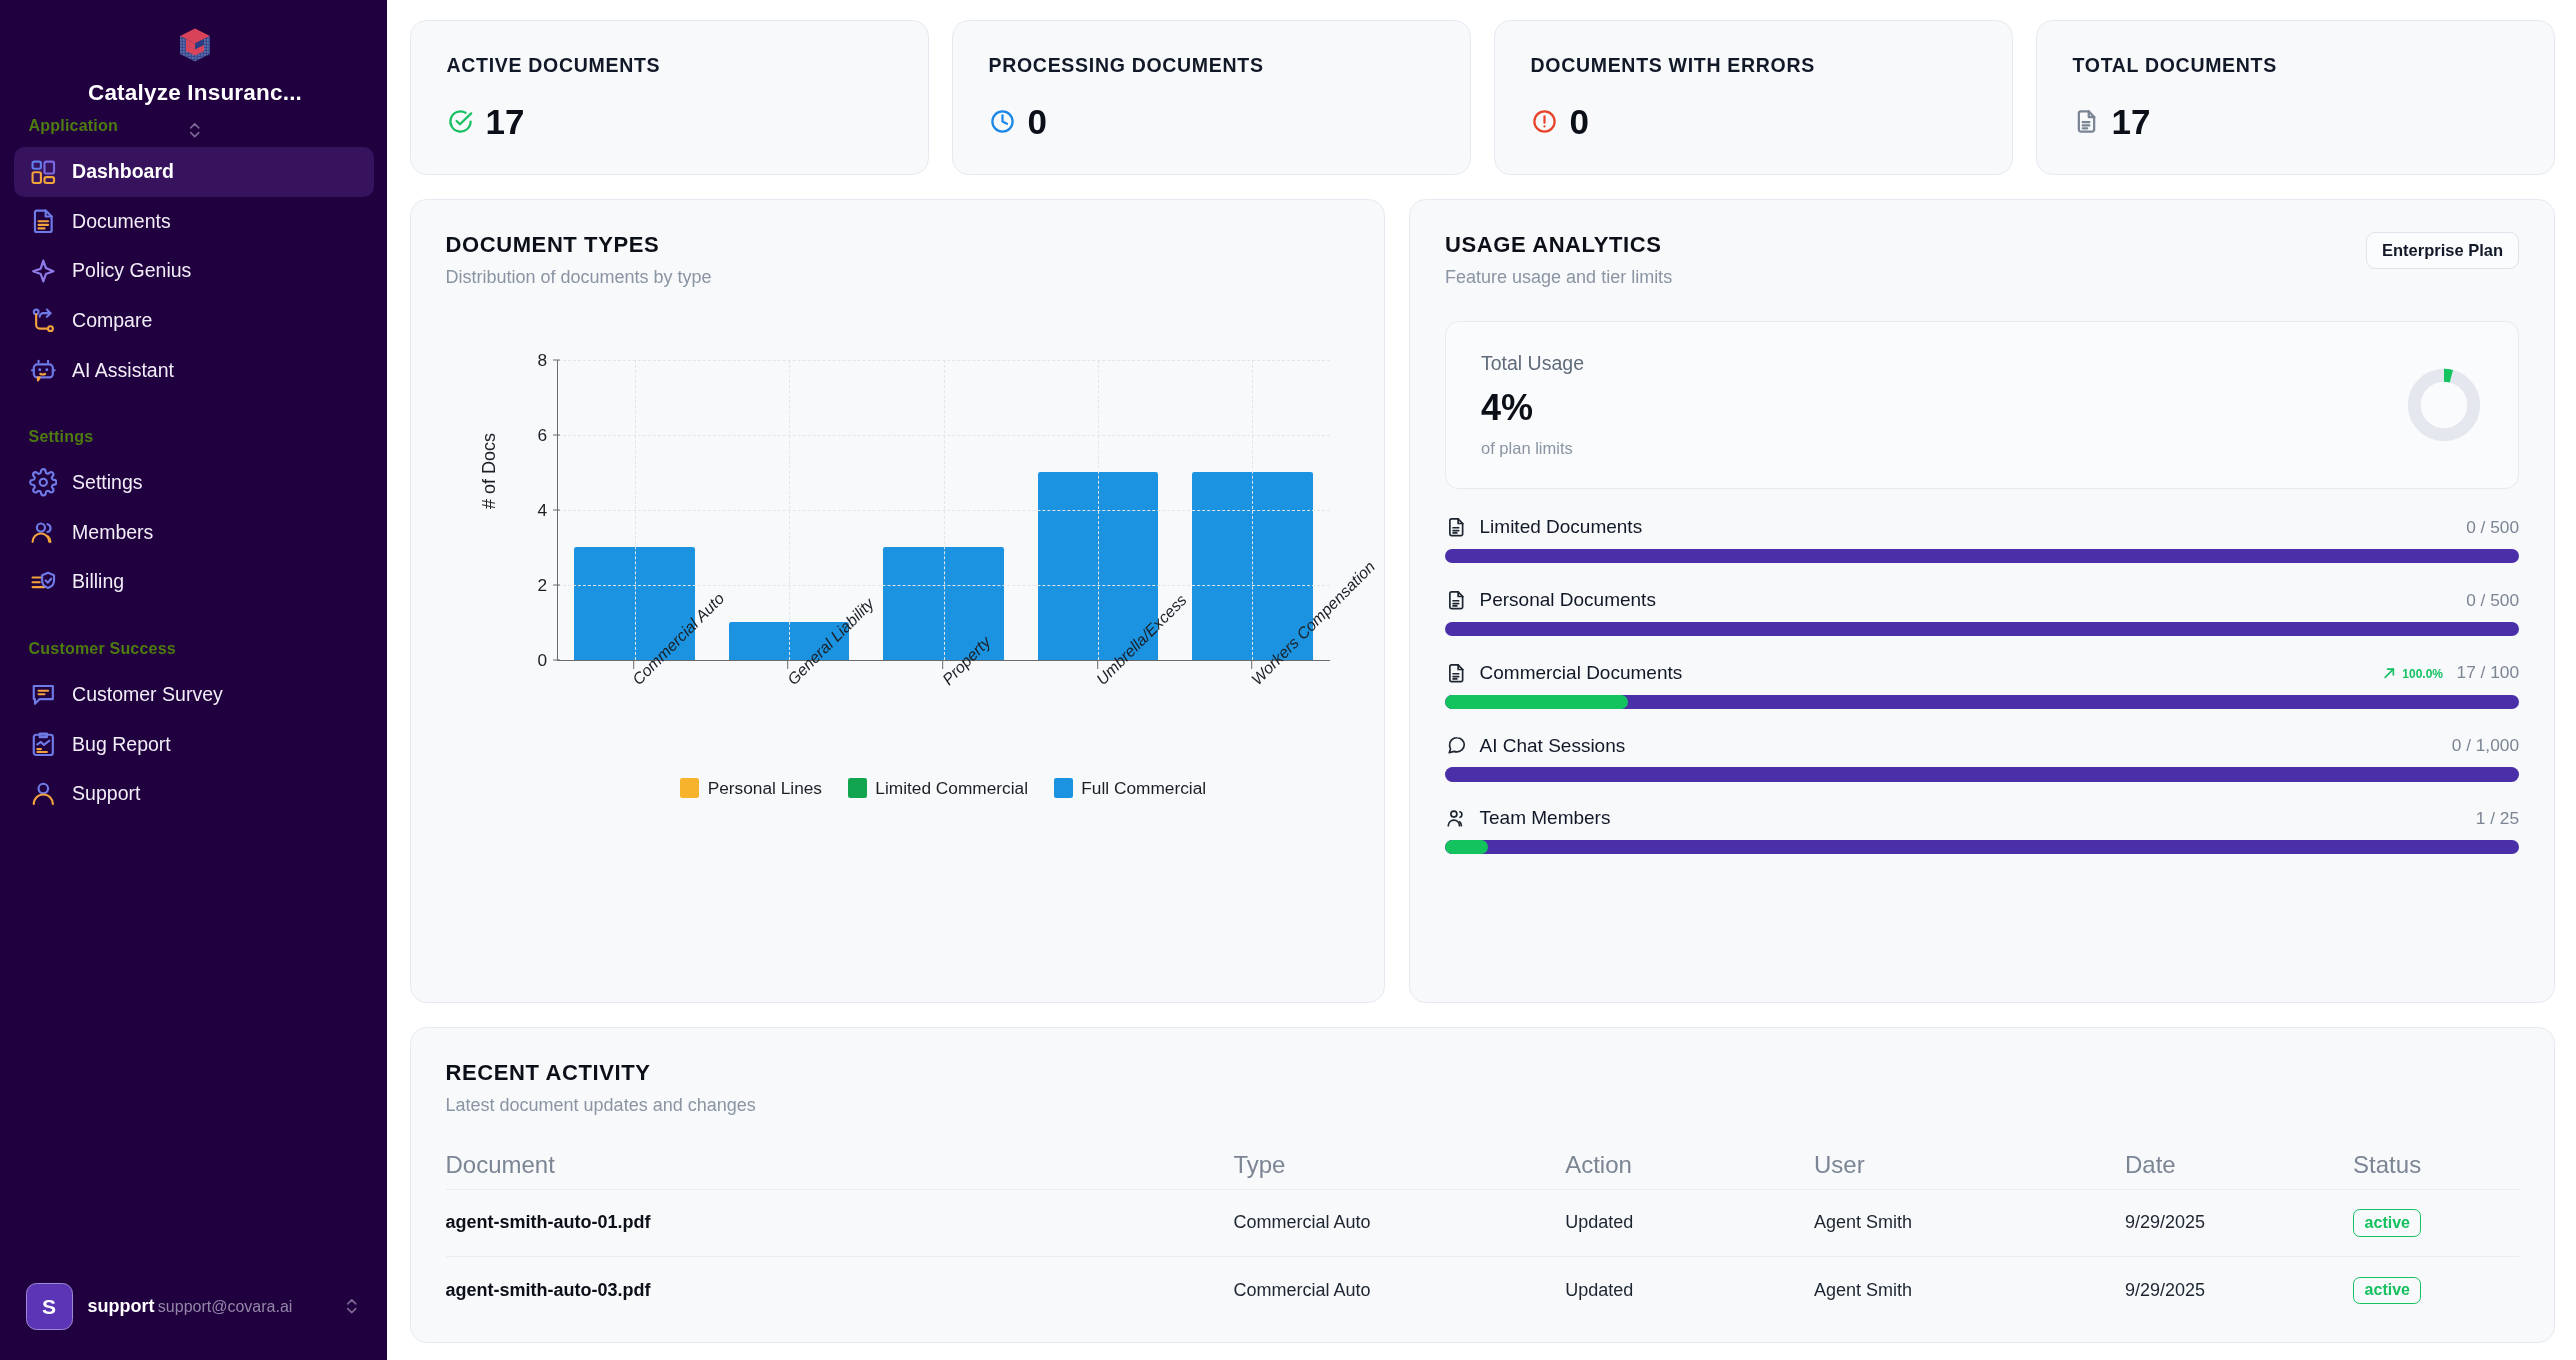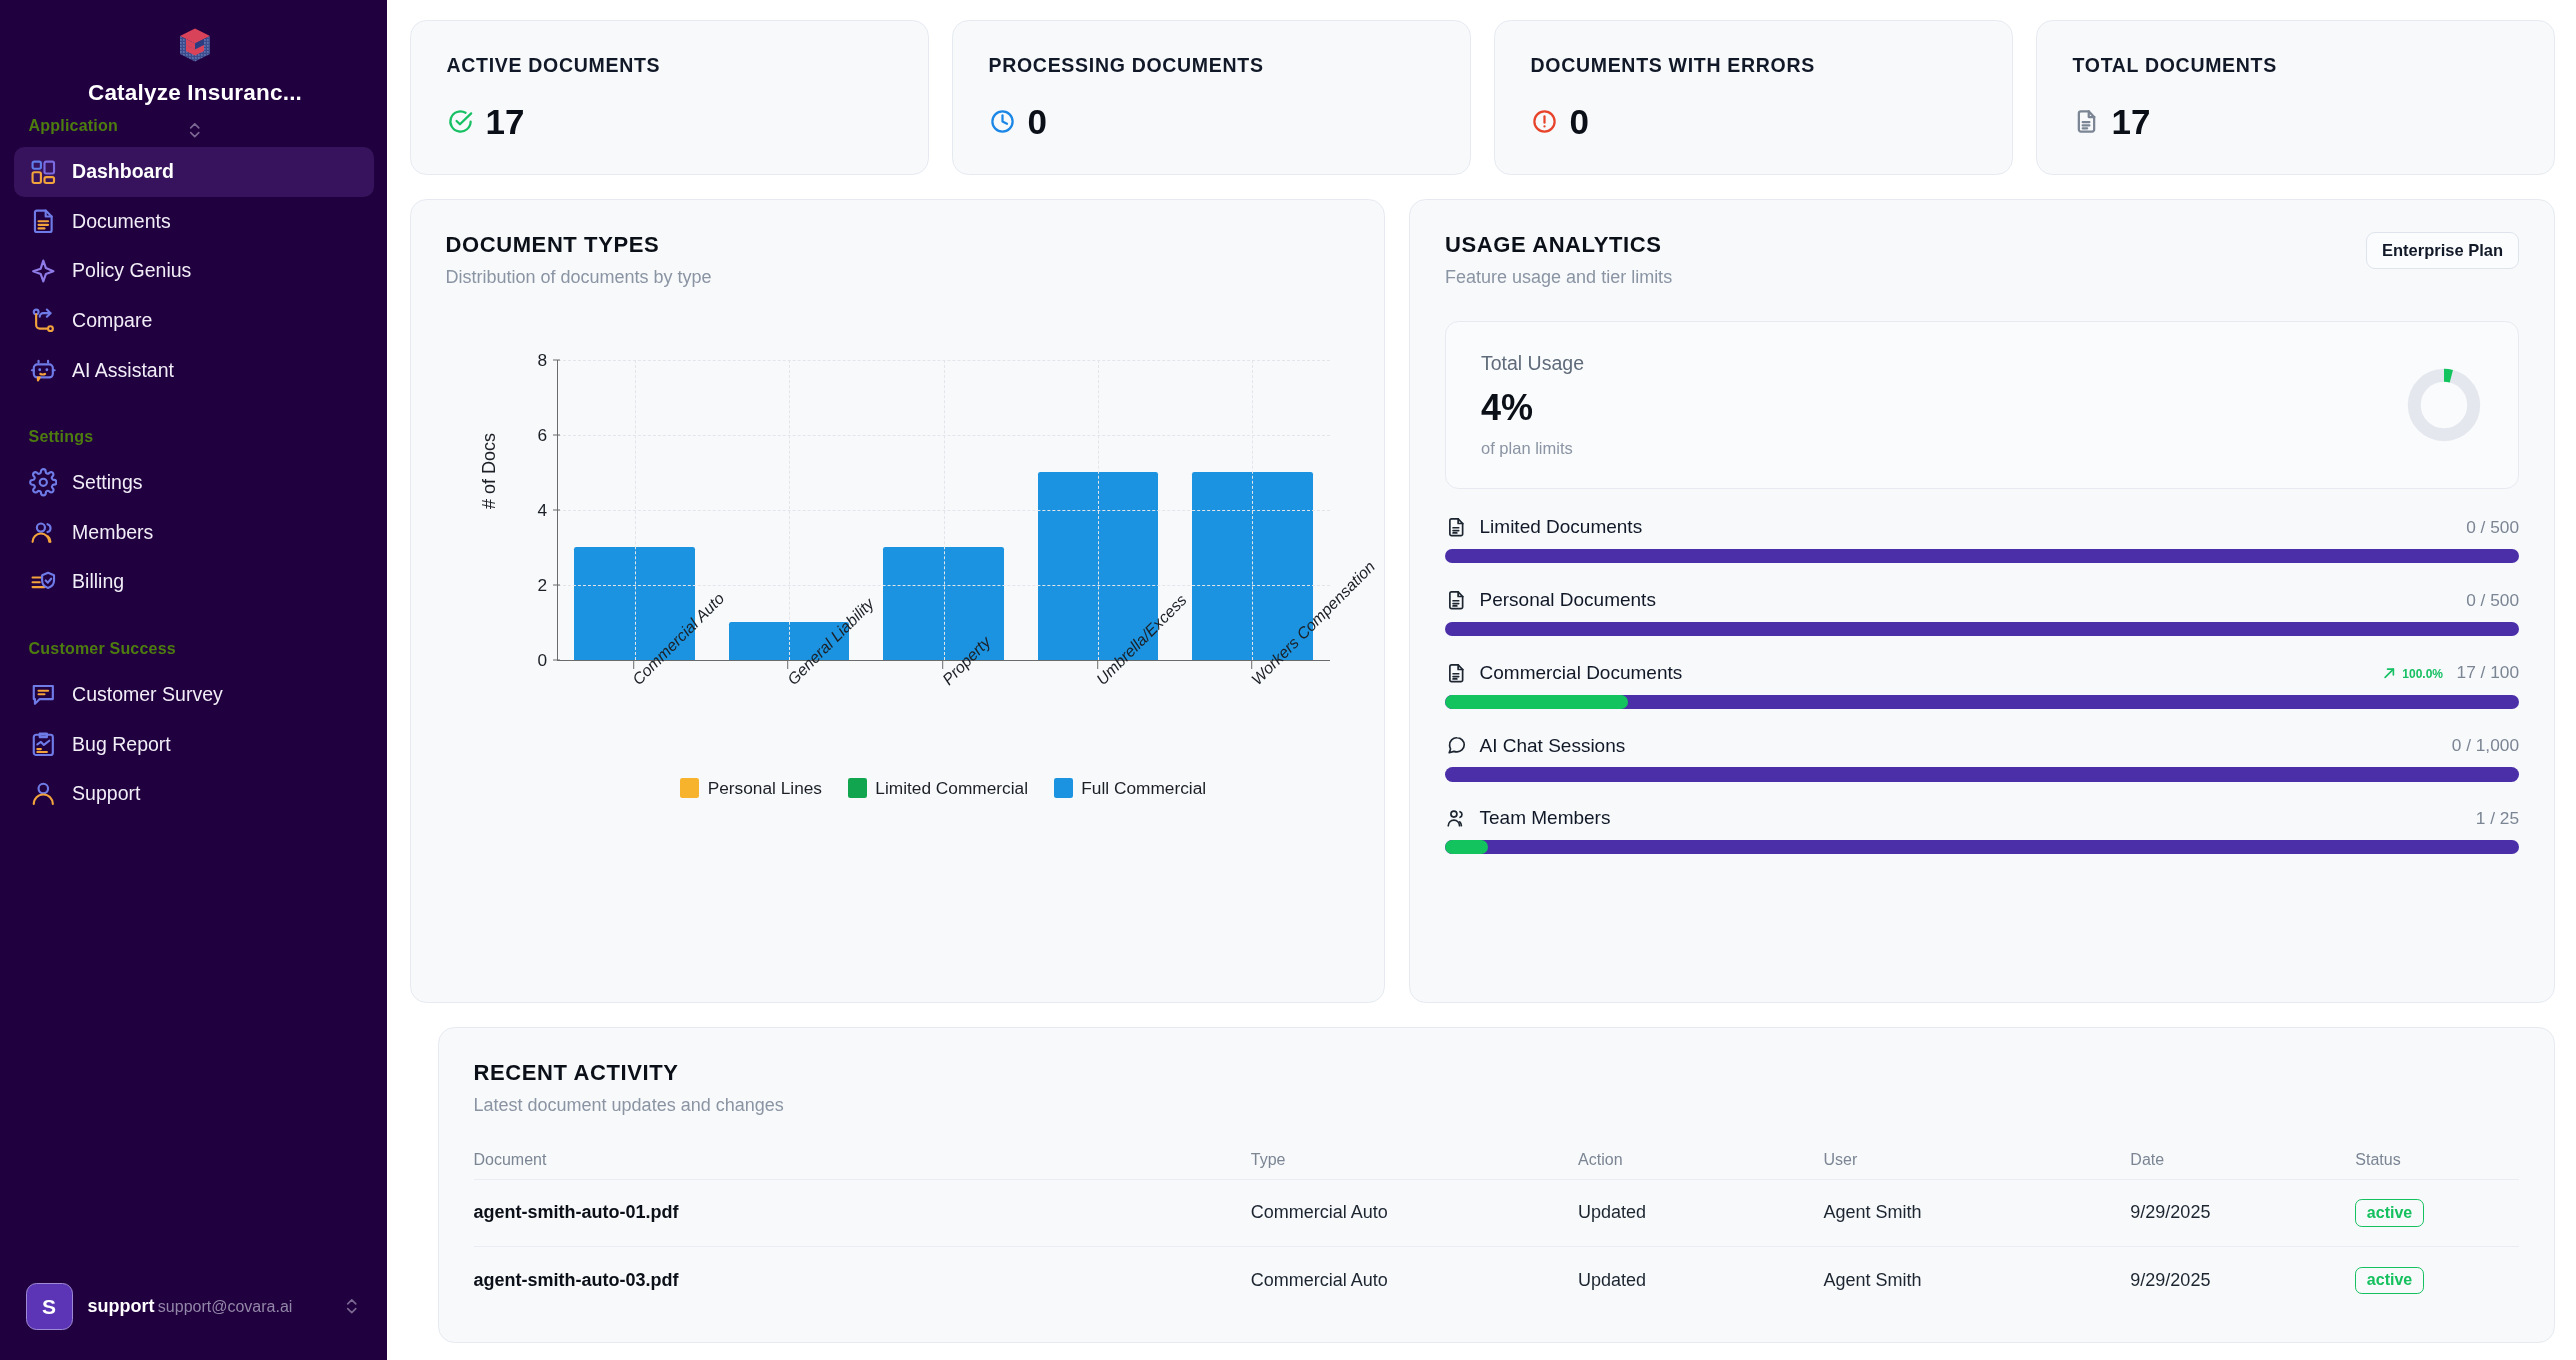--- a/index.html
+++ b/index.html
@@ -154,25 +154,25 @@
   .u-right { display: flex; align-items: center; gap: 13.5px; }
   .u-trend { font-size: 12px; font-weight: 700; color: #16c063; display: flex; align-items: flex-end; gap: 5.3px; }
   .u-count { font-size: 17.3px; color: #7b8593; white-space: nowrap; }
   .track {
     margin-top: 10.5px; height: 14.3px; border-radius: 74px;
     background: #4b2fa8; overflow: hidden; position: relative;
   }
   .fill { height: 100%; background: #13c35e; border-radius: 74px; }
 
   
-  .activity { margin-top: 24px; padding: 32px 35px 0; min-height: 316px; margin-left: 28px; }
+  .activity { margin-top: 24px; padding: 32px 35px 0; min-height: 316px; }
   .act-head-sub { font-size: 18px; color: #8a94a3; margin-top: 9px; }
   table { width: 100%; border-collapse: collapse; margin-top: 35px; table-layout: fixed; }
   th {
-    text-align: left; font-size: 16px; font-weight: 400; color: #7b8593;
+    text-align: left; font-size: 24px; font-weight: 400; color: #7b8593;
     padding: 0 0 10px 0;
   }
   td { font-size: 18px; color: #1c2530; padding: 19.5px 0; border-top: 0.8px solid #e9edf3; }
   td.doc { font-weight: 700; color: #0b0f17; }
   th.c-doc, td.c-doc { width: 38%; }
   th.c-type, td.c-type { width: 16%; }
   th.c-action, td.c-action { width: 12%; }
   th.c-user, td.c-user { width: 15%; }
   th.c-date, td.c-date { width: 11%; }
   th.c-status, td.c-status { width: 8%; }

